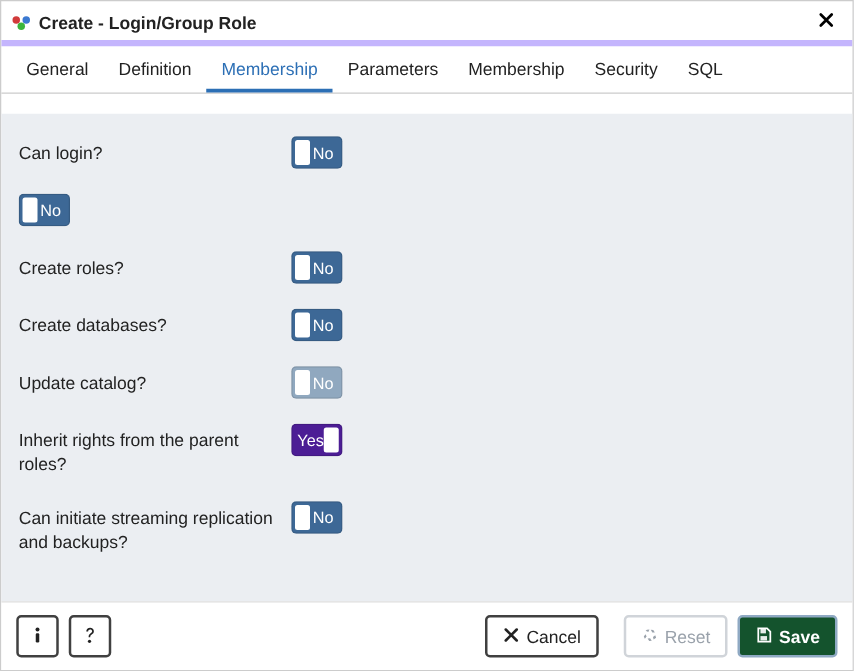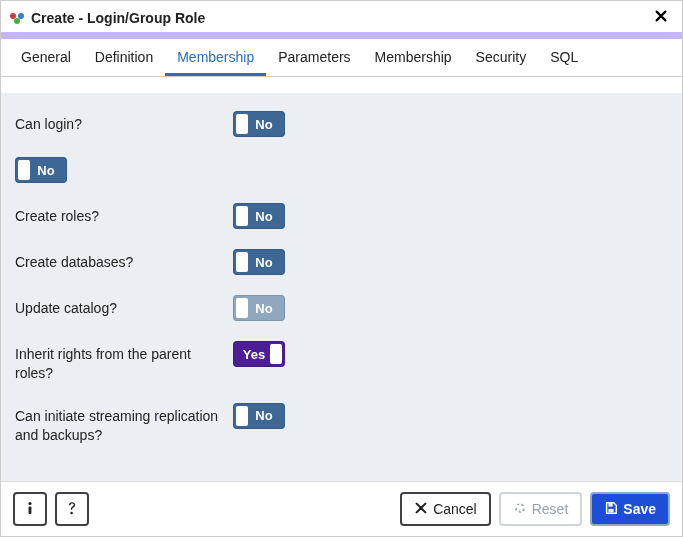--- a/index.html
+++ b/index.html
@@ -11,21 +11,21 @@
       width: 683px;
       height: 537px;
       display: flex;
       flex-direction: column;
       border: 1px solid #ccc;
     }
     .titlebar {
       display: flex;
       align-items: center;
       padding: 6px 10px 4px 8px;
-      border-bottom: 7px solid #c4b5fd;
+      border-bottom: 5px solid #c4b5fd;
     }
     .app-icon {
       width: 16px; height: 16px;
       margin-right: 6px;
     }
     .title-text { font-weight: 600; font-size: 14px; flex: 1; }
     .close-x { font-size: 18px; font-weight: 700; cursor: pointer; padding: 0 4px; }
     .tabs {
       display: flex;
       gap: 0;
@@ -56,30 +56,30 @@
       align-items: flex-start;
       padding: 10px 0;
     }
     .row-label {
       width: 218px;
       padding-top: 4px;
       padding-right: 8px;
       line-height: 1.35;
     }
     .toggle {
-      width: 52px;
+      width: 41px;
       height: 26px;
       border-radius: 4px;
       display: flex;
       align-items: center;
       cursor: pointer;
       position: relative;
       color: #fff;
       font-size: 13px;
-      font-weight: 700;
+      font-weight: 400;
       user-select: none;
       border: 1px solid rgba(0,0,0,.12);
     }
     .toggle.no { background: #3d6896; }
     .toggle.no.disabled { background: #90a8bf; cursor: default; }
     .toggle.yes { background: #4c1d95; }
     .toggle .handle {
       position: absolute;
       top: 2px;
       width: 12px;
@@ -112,23 +112,23 @@
       height: 34px;
       padding: 0 12px;
       border: 2px solid #404040;
       border-radius: 4px;
       background: #fff;
       font-size: 14px;
       cursor: pointer;
       color: #222;
     }
     .btn.icon-only { width: 34px; justify-content: center; padding: 0; }
-    .btn.muted { color: #9aa2ab; border-color: #d0d4d9; cursor: default; }
+    .btn.muted { color: #9aa2ab; border-color: #d0d4d9; cursor: default; margin-left: 12px; }
     .btn.primary {
-      background: #1d4ed8;
+      background: #14532d;
       border-color: #8fa9c3;
       color: #fff;
       font-weight: 600;
     }
     .btn svg { width: 14px; height: 14px; }
     .btn.icon-only svg { width: 16px; height: 16px; }
     .close-x svg { width: 14px; height: 14px; }
   </style>
 </head>
 <body>

